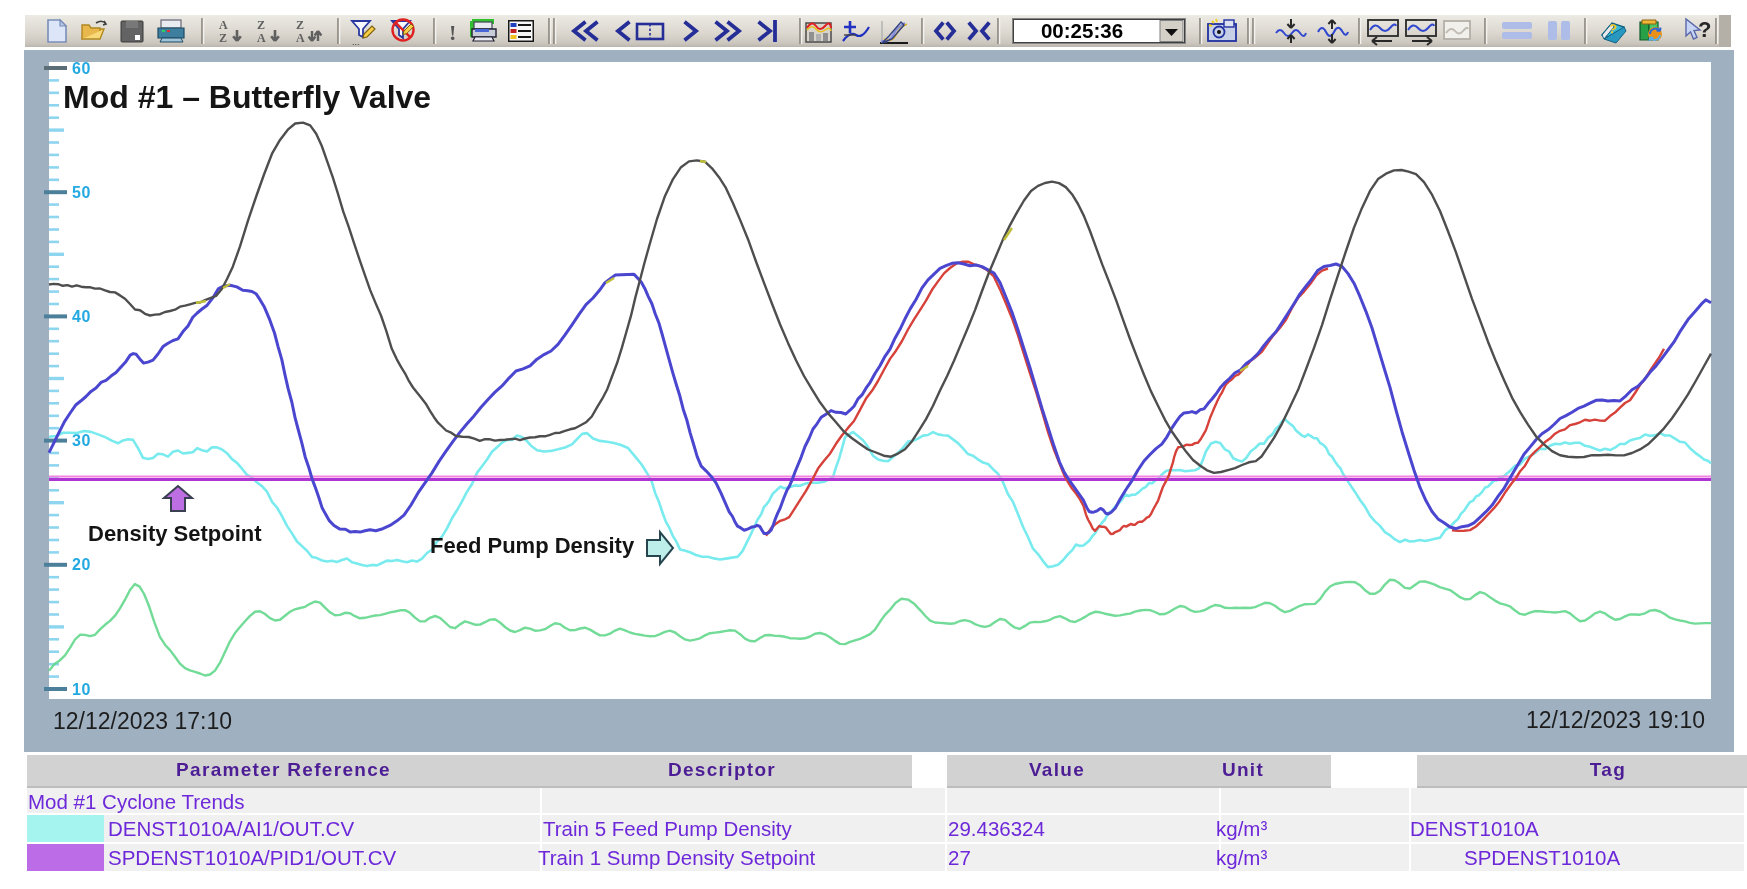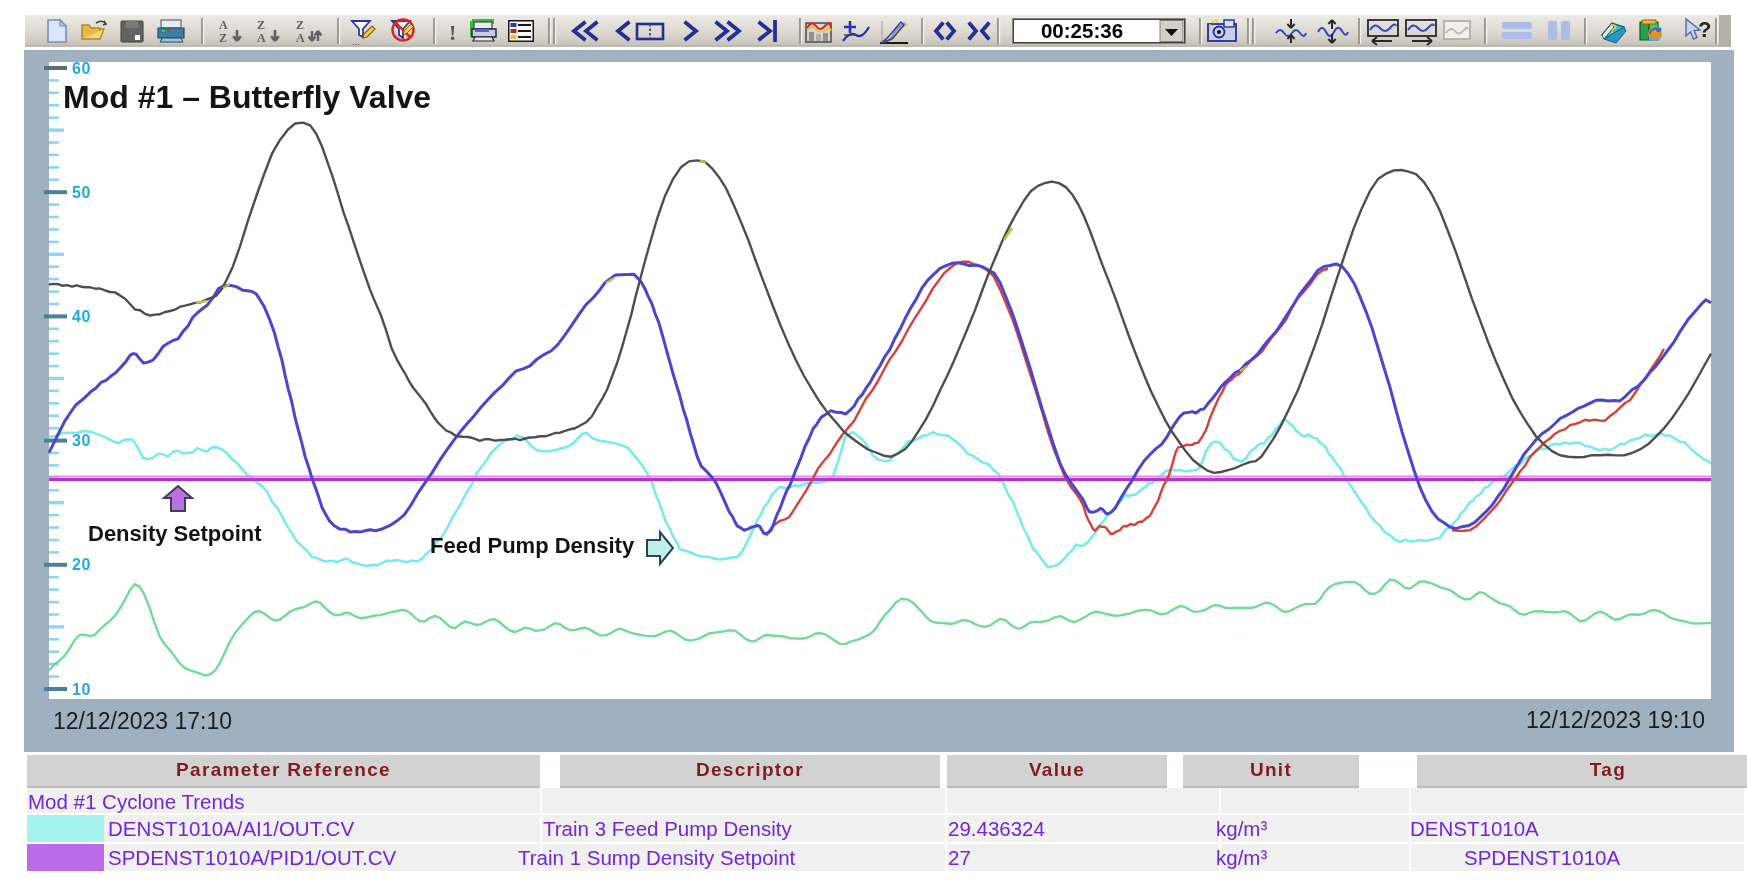--- a/index.html
+++ b/index.html
@@ -2,21 +2,21 @@
 <html><head><meta charset="utf-8"><title>Trend</title><style>
 html,body{margin:0;padding:0;background:#fff}
 #page{position:relative;width:1747px;height:889px;background:#fff;overflow:hidden;
   font-family:"Liberation Sans",sans-serif}
 .abs{position:absolute}
 #toolbar{left:25px;top:15px;width:1706px;height:32px;
   background:linear-gradient(180deg,#eceae4 0%,#dcd8d0 55%,#cbc7bf 88%,#bab6ae 100%);}
 #panel{left:24px;top:50px;width:1710px;height:702px;background:#9fb0c0;}
 #tbl{left:0;top:755px;width:1747px;}
 .hdr{position:absolute;top:0;height:31px;background:#d2d2d2;border-bottom:2px solid #bdbdbd;}
-.hdr span{display:block;text-align:center;font-weight:bold;font-size:19px;color:#7f1d1d;line-height:29px;letter-spacing:1.3px}
+.hdr span{display:block;text-align:center;font-weight:bold;font-size:19px;color:#4c1d95;line-height:29px;letter-spacing:1.3px}
 .row{position:absolute;background:#f0f0f0;}
 .cell{position:absolute;font-size:20.5px;color:#6d28d9;line-height:27px;white-space:nowrap}
 </style></head><body>
 <div id="page">
 <div class="abs" id="panel"></div>
 <div class="abs" id="toolbar"></div>
 <svg class="abs" style="left:24px;top:50px" width="1710" height="702" viewBox="24 50 1710 702">
       <rect x="49" y="62" width="1662" height="637" fill="#ffffff"></rect>
       <line x1="44" y1="68.0" x2="67" y2="68.0" stroke="#5a6e78" stroke-width="4"></line>
       <line x1="49" y1="80.4" x2="59" y2="80.4" stroke="#8ed5f0" stroke-width="2.6"></line>
@@ -287,53 +287,53 @@
         <text x="14" y="18" font-size="22" font-weight="bold" fill="#282828">?</text>
       </g>
       <line x1="1716" y1="3" x2="1716" y2="29" stroke="#8a867e" stroke-width="1.6"></line>
       <line x1="1717.6" y1="3" x2="1717.6" y2="29" stroke="#f4f2ee" stroke-width="1.4"></line>
       <rect x="1719" y="0" width="12" height="32" fill="#b4b0a8"></rect>
     </svg>
     <div class="abs" id="tbl">
       <div class="hdr" style="left:27px;width:513px">
         <span>Parameter Reference</span>
       </div>
-      <div class="hdr" style="left:560px;width:380px">
+      <div class="hdr" style="left:532px;width:380px">
         <span>Descriptor</span>
       </div>
       <div class="hdr" style="left:947px;width:220px">
         <span>Value</span>
       </div>
-      <div class="hdr" style="left:1183px;width:176px">
+      <div class="hdr" style="left:1155px;width:176px">
         <span>Unit</span>
       </div>
       <div class="hdr" style="left:1417px;width:382px">
         <span>Tag</span>
       </div>
       <div class="row" style="left:27px;top:33px;width:513px;height:25px"></div>
       <div class="row" style="left:542px;top:33px;width:403px;height:25px"></div>
       <div class="row" style="left:947px;top:33px;width:272px;height:25px"></div>
       <div class="row" style="left:1221px;top:33px;width:188px;height:25px"></div>
       <div class="row" style="left:1411px;top:33px;width:333px;height:25px"></div>
       <div class="cell" style="left:28px;top:33px">Mod #1 Cyclone Trends</div>
       <div class="row" style="left:27px;top:60px;width:513px;height:27px"></div>
       <div class="row" style="left:542px;top:60px;width:403px;height:27px"></div>
       <div class="row" style="left:947px;top:60px;width:272px;height:27px"></div>
       <div class="row" style="left:1221px;top:60px;width:188px;height:27px"></div>
       <div class="row" style="left:1411px;top:60px;width:333px;height:27px"></div>
       <div class="abs" style="left:27px;top:60px;width:77px;height:27px;background:#a6f4f0"></div>
       <div class="cell" style="left:108px;top:60px">DENST1010A/AI1/OUT.CV</div>
-      <div class="cell" style="left:543px;top:60px">Train 3 Feed Pump Density</div>
+      <div class="cell" style="left:543px;top:60px">Train 5 Feed Pump Density</div>
       <div class="cell" style="left:948px;top:60px">29.436324</div>
       <div class="cell" style="left:1216px;top:60px">kg/m³</div>
       <div class="cell" style="left:1410px;top:60px">DENST1010A</div>
       <div class="row" style="left:27px;top:89px;width:513px;height:27px"></div>
       <div class="row" style="left:542px;top:89px;width:403px;height:27px"></div>
       <div class="row" style="left:947px;top:89px;width:272px;height:27px"></div>
       <div class="row" style="left:1221px;top:89px;width:188px;height:27px"></div>
       <div class="row" style="left:1411px;top:89px;width:333px;height:27px"></div>
       <div class="abs" style="left:27px;top:89px;width:77px;height:27px;background:#bb6ce6"></div>
       <div class="cell" style="left:108px;top:89px">SPDENST1010A/PID1/OUT.CV</div>
-      <div class="cell" style="left:518px;top:89px">Train 1 Sump Density Setpoint</div>
+      <div class="cell" style="left:538px;top:89px">Train 1 Sump Density Setpoint</div>
       <div class="cell" style="left:948px;top:89px">27</div>
       <div class="cell" style="left:1216px;top:89px">kg/m³</div>
       <div class="cell" style="left:1464px;top:89px">SPDENST1010A</div>
     </div>
   </div>
 </body></html>

